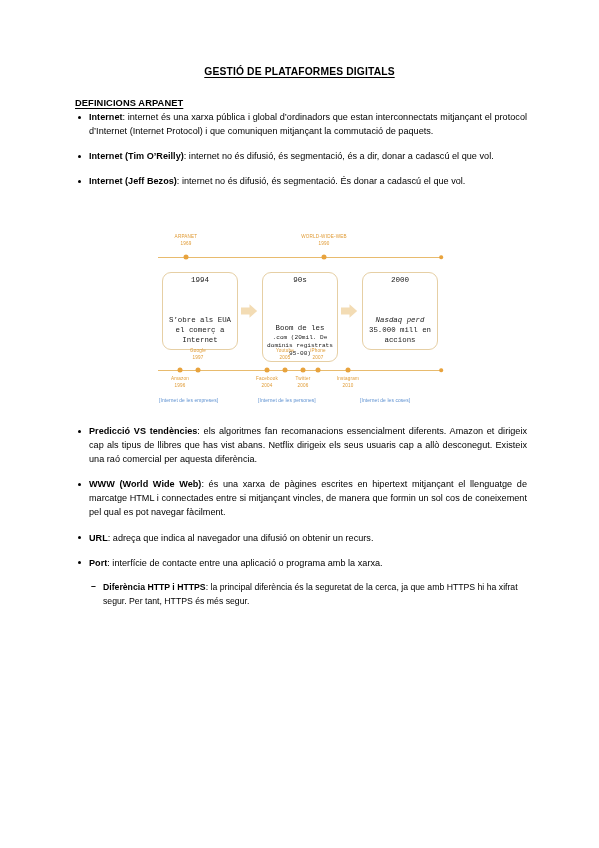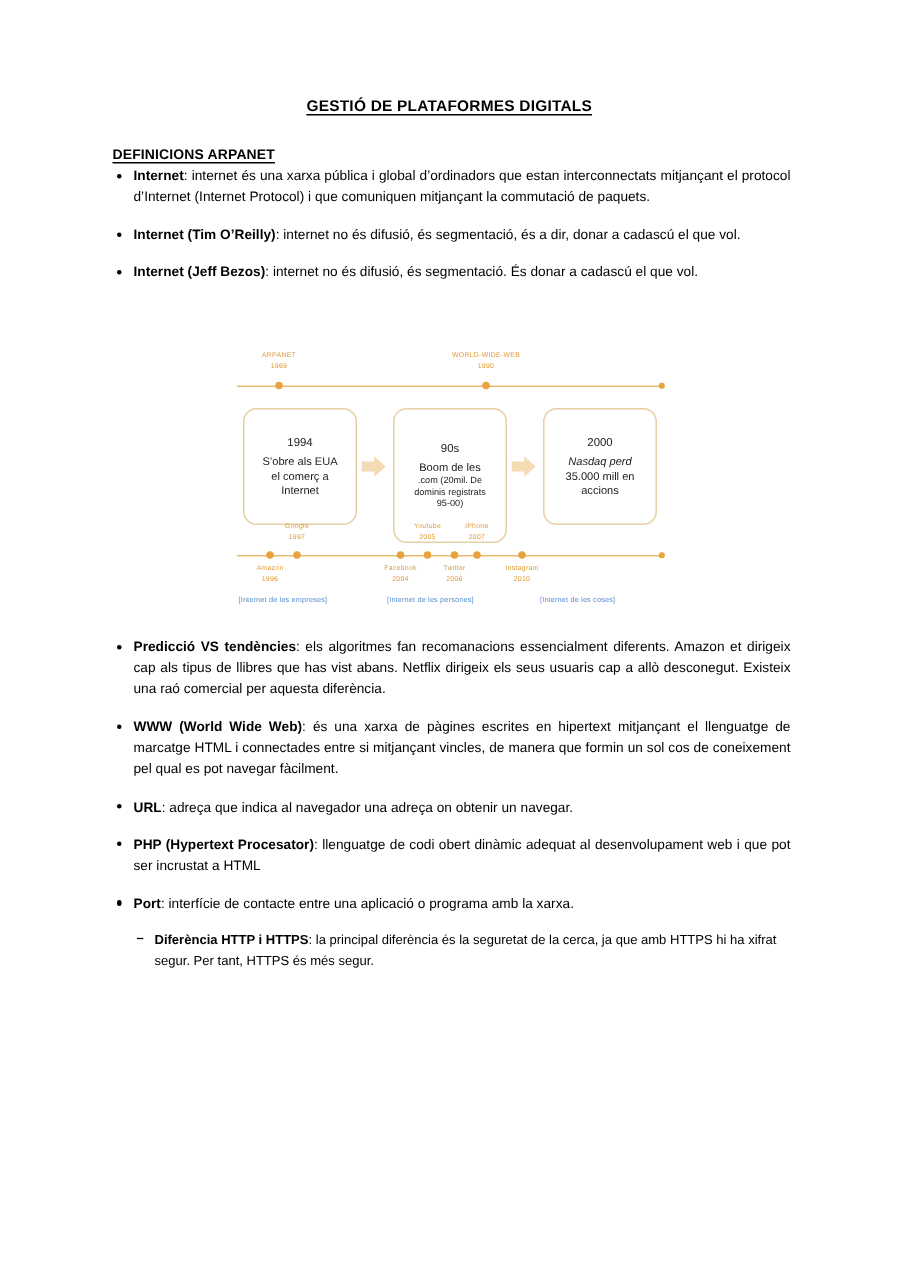--- a/index.html
+++ b/index.html
@@ -152,22 +152,23 @@
   .tbox {
     position: absolute;
     box-sizing: border-box;
     border: 1.1px solid #e6cfa4;
     border-radius: 9px;
     background: #ffffff;
     text-align: center;
     display: flex;
     flex-direction: column;
     align-items: center;
-    justify-content: center;
+    justify-content: space-between;
     padding: 3px 4px;
+    font-family: Liberation Mono, monospace;
   }
   .tbox .y {
     font-size: 7.6px;
     color: #1a1a1a;
     margin-bottom: 4px;
   }
   .tbox .d {
     font-size: 7.4px;
     color: #1a1a1a;
     line-height: 1.35;
@@ -297,19 +298,18 @@
       </div>
       <div class="tl-lab" style="left: 66%; top: 148px;">
         <div>Instagram</div>
         <div>2010</div>
       </div>
     </div>
 
   <div class="bullets-bot">
       <div class="bullet"><b>Predicció VS tendències</b><span>: els algoritmes fan recomanacions essencialment diferents. Amazon et dirigeix cap als tipus de llibres que has vist abans. Netflix dirigeix els seus usuaris cap a allò desconegut. Existeix una raó comercial per aquesta diferència.</span></div>
       <div class="bullet"><b>WWW (World Wide Web)</b><span>: és una xarxa de pàgines escrites en hipertext mitjançant el llenguatge de marcatge HTML i connectades entre si mitjançant vincles, de manera que formin un sol cos de coneixement pel qual es pot navegar fàcilment.</span></div>
-      <div class="bullet"><b>URL</b><span>: adreça que indica al navegador una adreça on obtenir un navegar.</span></div>
-      <div class="bullet"><b>PHP (Hypertext Procesator)</b><span>: llenguatge de codi obert dinàmic adequat al desenvolupament web i que pot ser incrustat a HTML</span></div>
+      <div class="bullet"><b>URL</b><span>: adreça que indica al navegador una difusió on obtenir un recurs.</span></div>
       <div class="bullet"><b>Port</b><span>: interfície de contacte entre una aplicació o programa amb la xarxa.</span></div>
       <div class="subbullet"><b>Diferència HTTP i HTTPS</b><span>: la principal diferència és la seguretat de la cerca, ja que amb HTTPS hi ha xifrat segur. Per tant, HTTPS és més segur.</span></div>
     </div>
 
 </div>
 
 </body></html>

